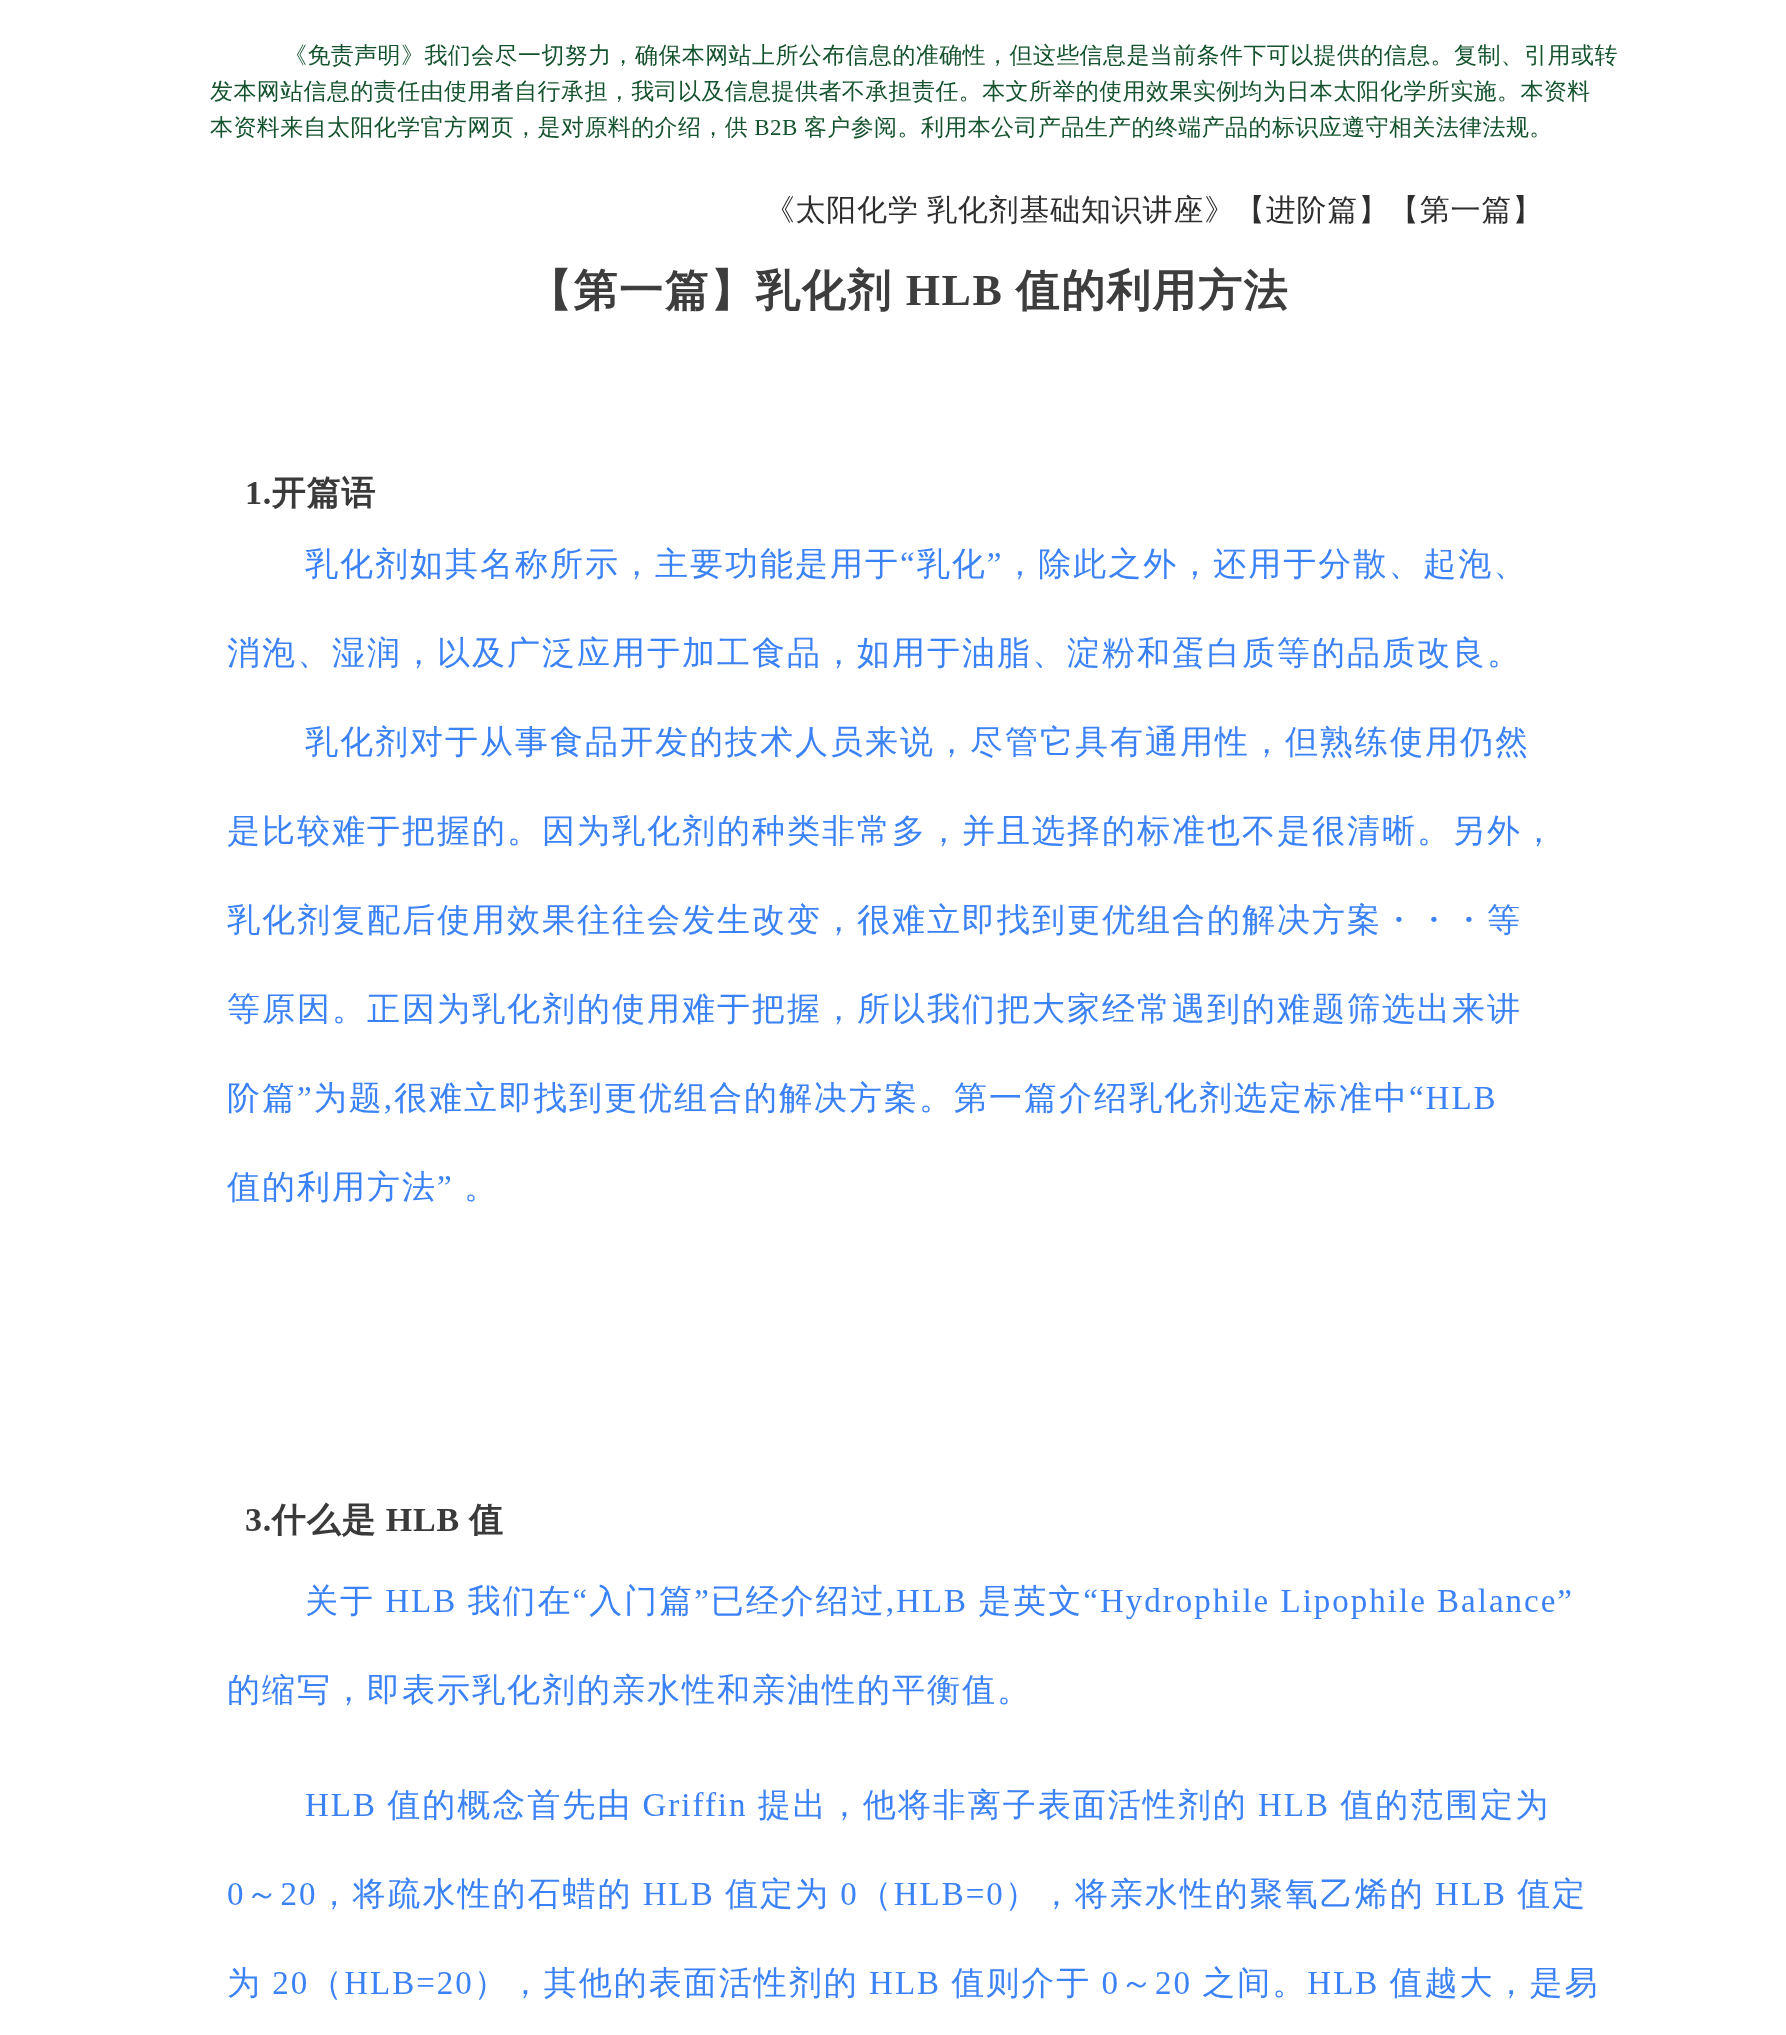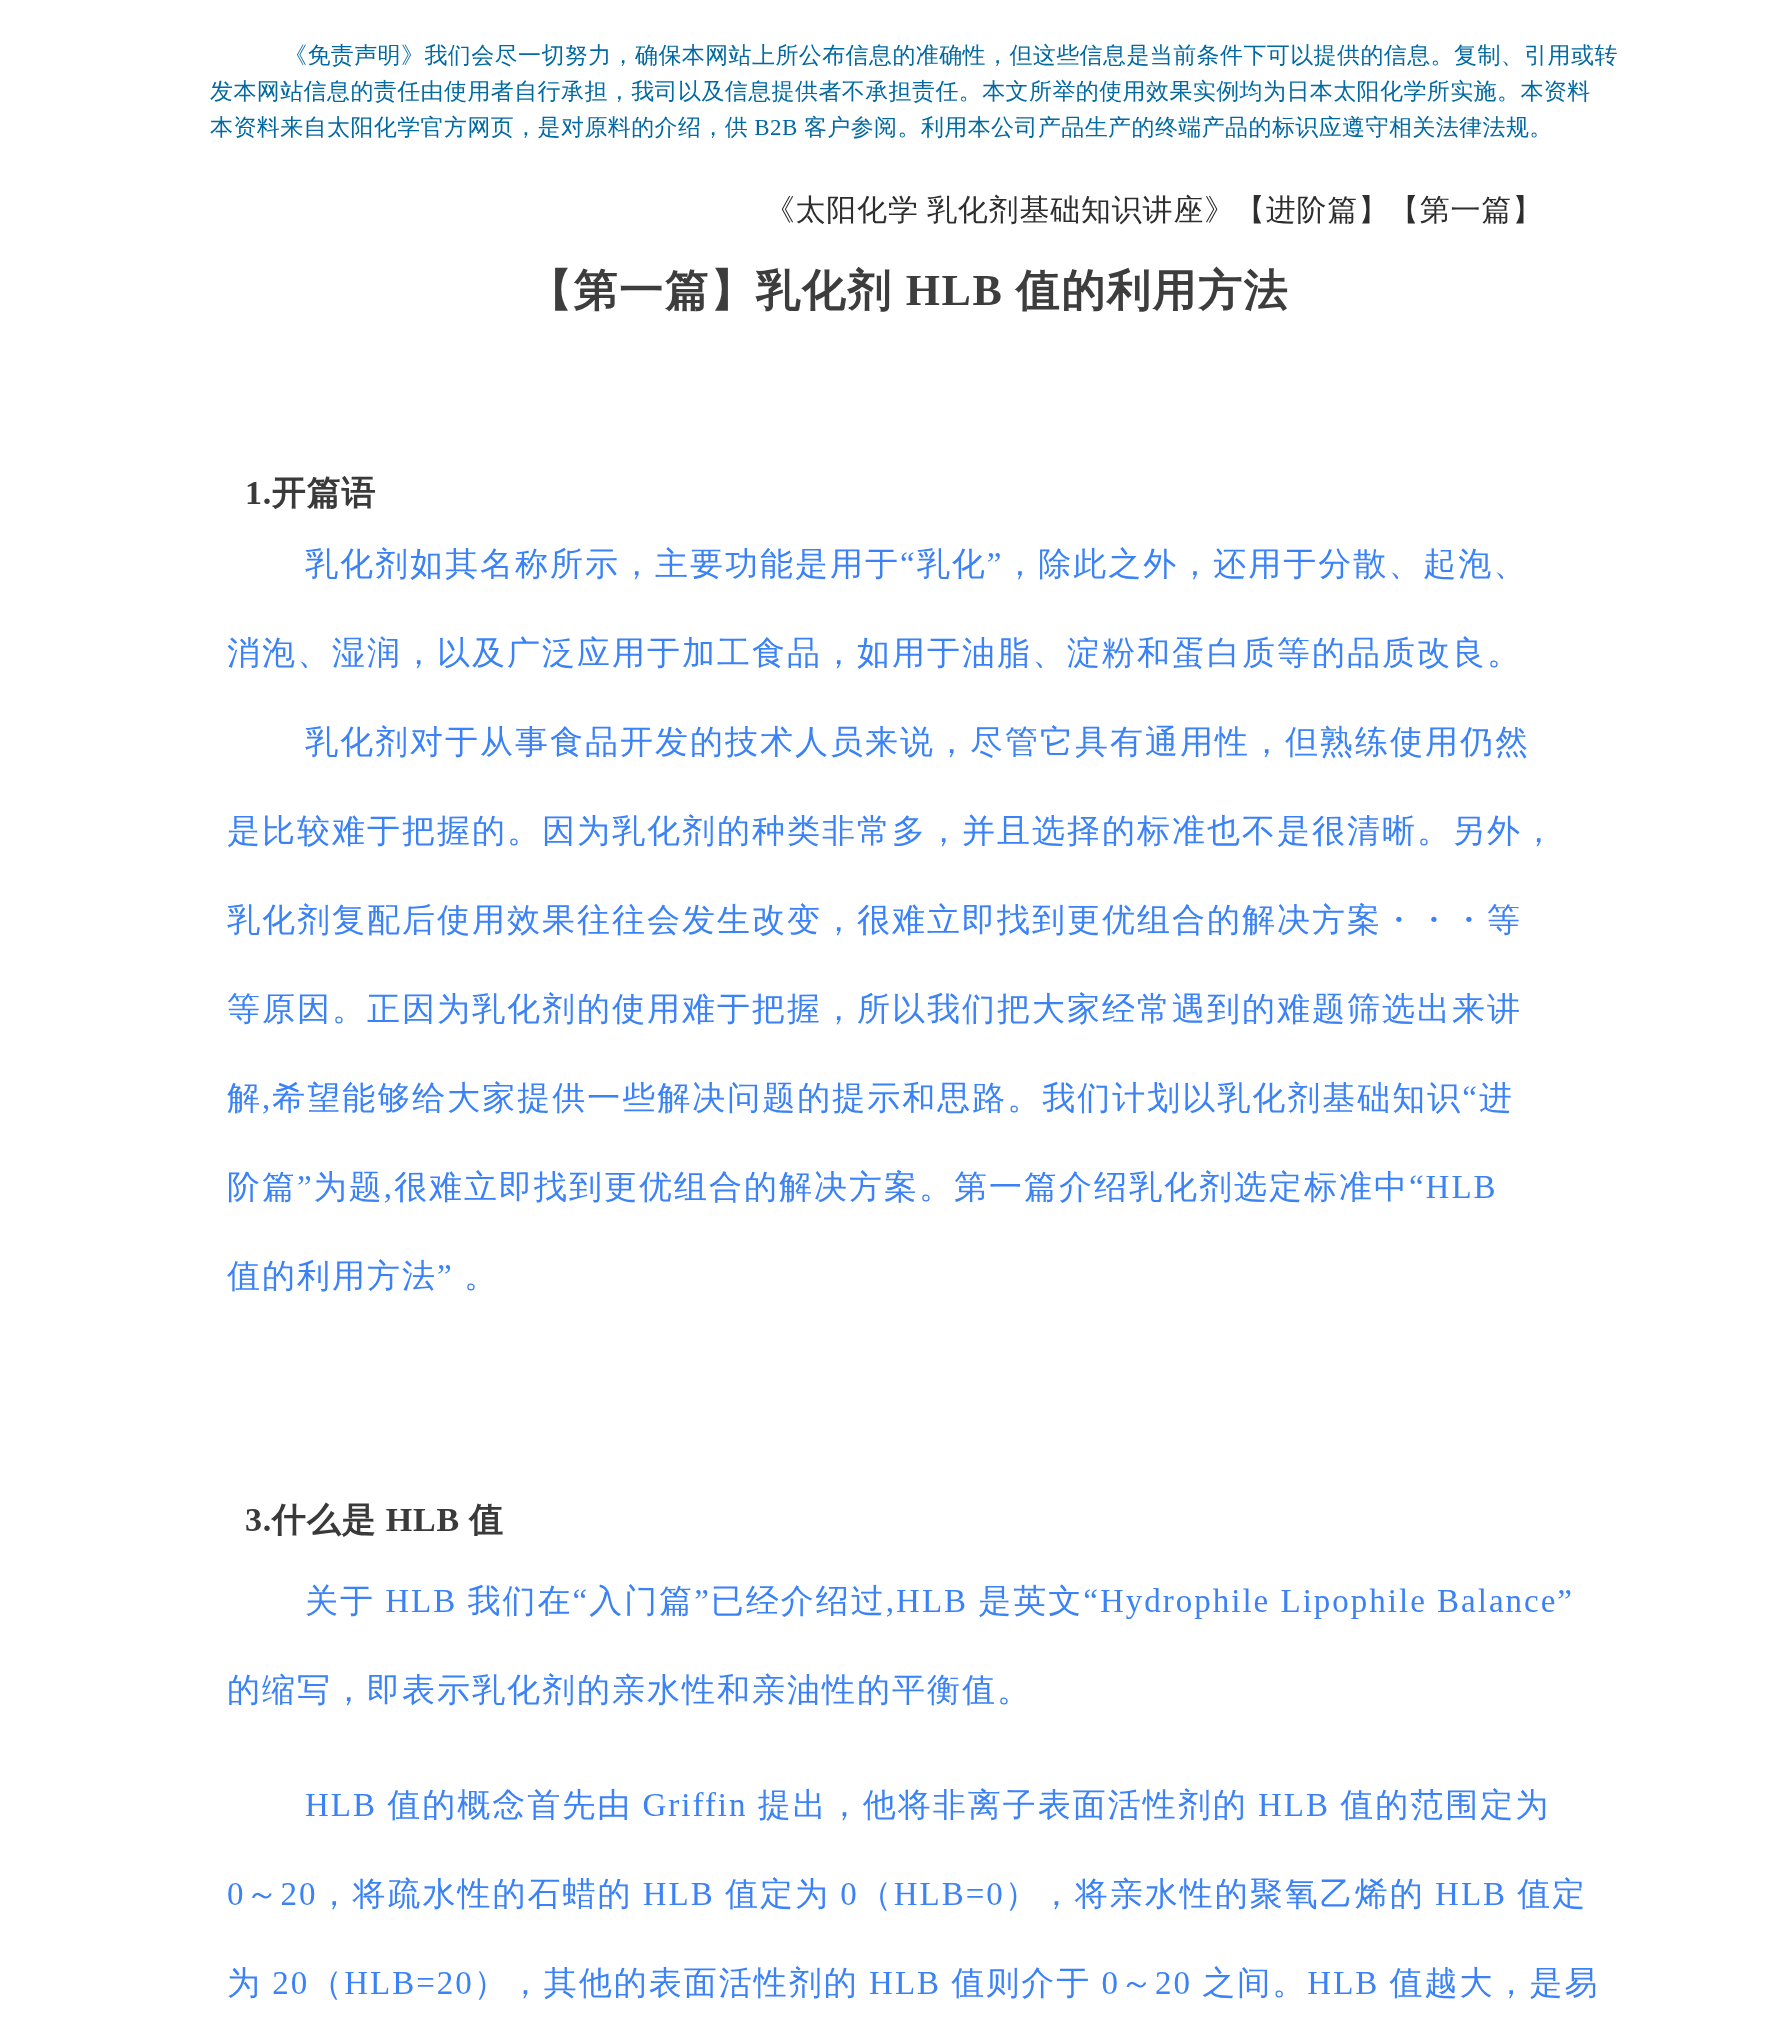--- a/index.html
+++ b/index.html
@@ -17,21 +17,21 @@
     inset: 0;
     overflow: hidden;
   }
   .disclaimer {
     position: absolute;
     top: 38px;
     left: 210px;
     width: 1379px;
     font-size: 23px;
     line-height: 36px;
-    color: #0369a1;
+    color: #14532d;
     letter-spacing: 0.4px;
   }
   .dline { white-space: nowrap; }
   .dline.first { text-indent: 74px; }
   .series-title {
     position: absolute;
     top: 190px;
     right: 243px;
     font-size: 30px;
     color: #2e2e2e;
@@ -99,21 +99,20 @@
   <div class="para p1pos">
     <div class="line first">乳化剂如其名称所示，主要功能是用于“乳化”，除此之外，还用于分散、起泡、</div>
     <div class="line">消泡、湿润，以及广泛应用于加工食品，如用于油脂、淀粉和蛋白质等的品质改良。</div>
   </div>
 
   <div class="para p2pos">
     <div class="line first">乳化剂对于从事食品开发的技术人员来说，尽管它具有通用性，但熟练使用仍然</div>
     <div class="line">是比较难于把握的。因为乳化剂的种类非常多，并且选择的标准也不是很清晰。另外，</div>
     <div class="line">乳化剂复配后使用效果往往会发生改变，很难立即找到更优组合的解决方案・・・等</div>
     <div class="line">等原因。正因为乳化剂的使用难于把握，所以我们把大家经常遇到的难题筛选出来讲</div>
-    <div class="line">解,希望能够给大家提供一些解决问题的提示和思路。我们计划以乳化剂基础知识“进</div>
     <div class="line">阶篇”为题,很难立即找到更优组合的解决方案。第一篇介绍乳化剂选定标准中“HLB</div>
     <div class="line">值的利用方法” 。</div>
   </div>
 
   <h2 class="heading h2pos">3.什么是 HLB 值</h2>
 
   <div class="para p3pos">
     <div class="line first">关于 HLB 我们在“入门篇”已经介绍过,HLB 是英文“Hydrophile Lipophile Balance”</div>
     <div class="line">的缩写，即表示乳化剂的亲水性和亲油性的平衡值。</div>
   </div>

